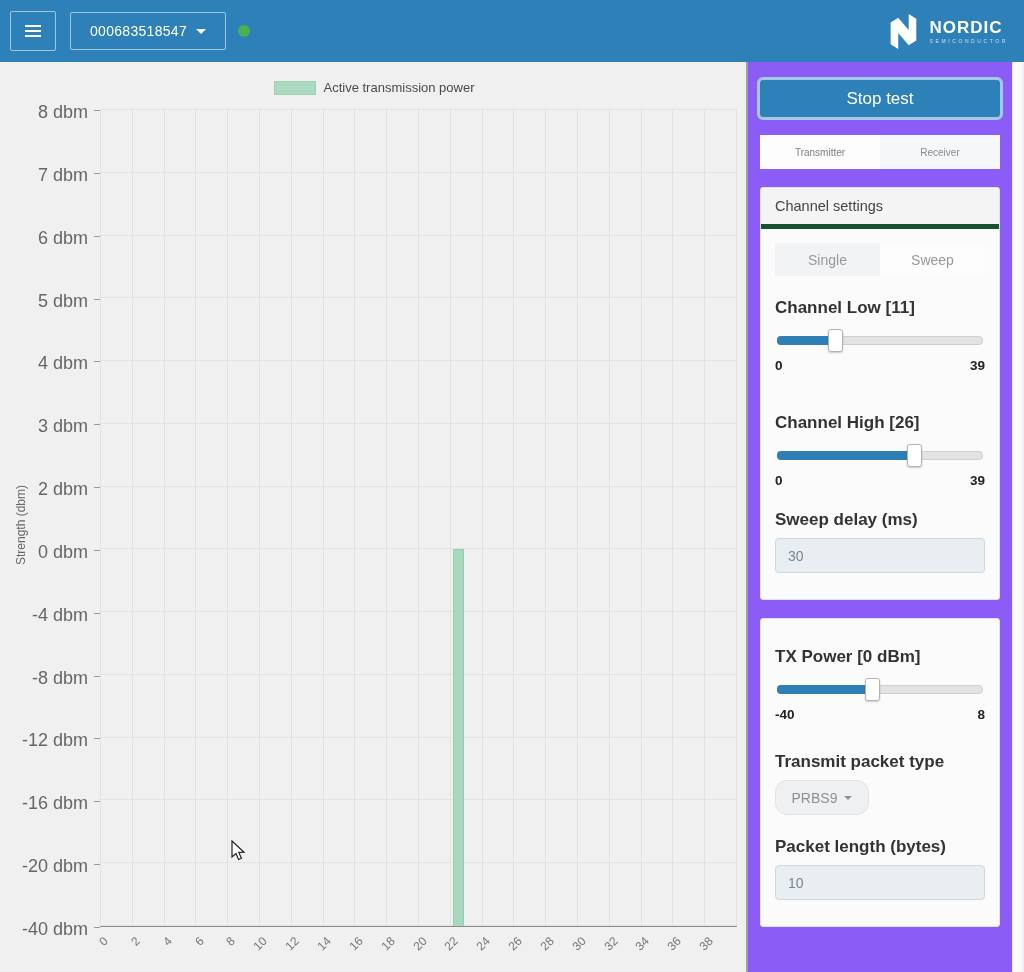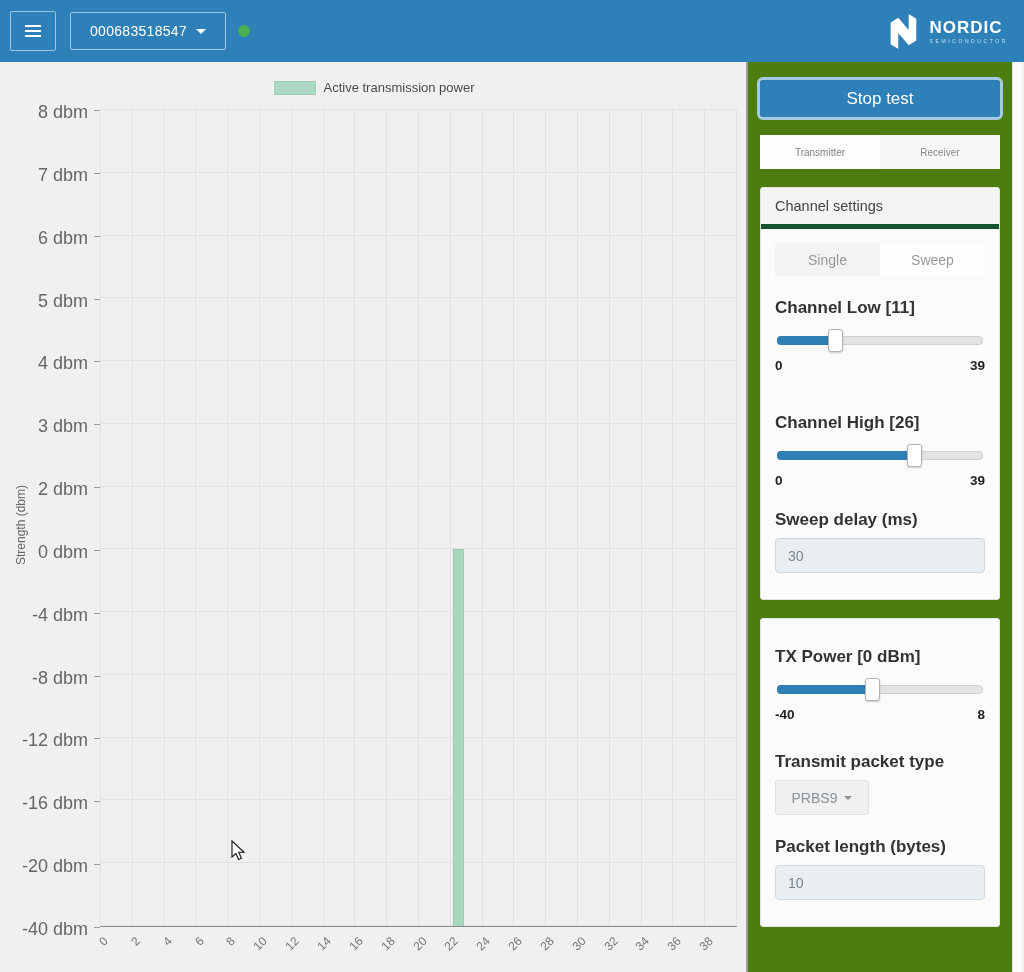--- a/index.html
+++ b/index.html
@@ -23,21 +23,21 @@
     border-radius:50%; background:#4caf50; }
   .brand { position:absolute; right:16px; top:10px; display:flex; align-items:center; gap:8px; }
   .brand-text { display:flex; flex-direction:column; line-height:1; }
   .brand-name { color:#fff; font-size:17px; font-weight:bold; letter-spacing:1px; }
   .brand-sub { color:rgba(255,255,255,.75); font-size:5px; letter-spacing:2.6px; margin-top:3px; }
 
   
   .main { position:absolute; top:62px; left:0; width:1024px; height:910px; display:flex; }
   .chart-region { position:relative; width:748px; height:910px; background:#f0f0f0;
     border-right:2px solid #9e9e9e; }
-  .sidebar { position:relative; width:274px; height:910px; background:#4d7c0f;
+  .sidebar { position:relative; width:274px; height:910px; background:#8b5cf6;
     padding:18px 22px 8px 12px; overflow:hidden; }
   .scroll-strip { position:absolute; right:0; top:0; width:10px; height:910px;
     background:#fbfbfb; border-left:1px solid #e2e2e2; }
 
   
   .legend { position:absolute; top:18px; left:0; width:748px; display:flex;
     justify-content:center; align-items:center; gap:8px; }
   .legend-swatch { width:42px; height:14px; background:#abd9c2; border:1px solid #9fceb4; }
   .legend-label { font-size:13px; color:#4a4a4a; }
   #plot { position:absolute; left:100px; top:48px; width:637px; height:817px;
@@ -78,21 +78,21 @@
     border-radius:4px 0 0 4px; }
   .slider-thumb { position:absolute; top:1px; width:15px; height:23px; margin-left:-7px;
     background:#fff; border:1px solid #b3b3b3; border-radius:3px;
     box-shadow:0 1px 2px rgba(0,0,0,.2); cursor:grab; }
   .minmax { display:flex; justify-content:space-between; font-size:13.5px; font-weight:bold;
     color:#222; margin-top:6px; }
   .text-input { width:100%; height:35px; margin-top:8px; background:#e9eef2;
     border:1px solid #cfd8dd; border-radius:4px; font-size:14px; color:#7b858b;
     padding:0 12px; font-family:"Liberation Sans", sans-serif; }
   .dropdown-btn { margin-top:8px; height:35px; width:94px; background:#eef0f1;
-    border:1px solid #e0e3e5; border-radius:3px; display:flex; align-items:center;
+    border:1px solid #e0e3e5; border-radius:12px; display:flex; align-items:center;
     justify-content:center; gap:7px; font-size:14px; color:#8a9197; cursor:pointer; }
   .caret-down-gray { width:0; height:0; border-left:4px solid transparent;
     border-right:4px solid transparent; border-top:4px solid #8a9197; }
 </style>
 </head>
 <body>
 
 <div class="header">
   <div class="hamburger">
     <i></i>

